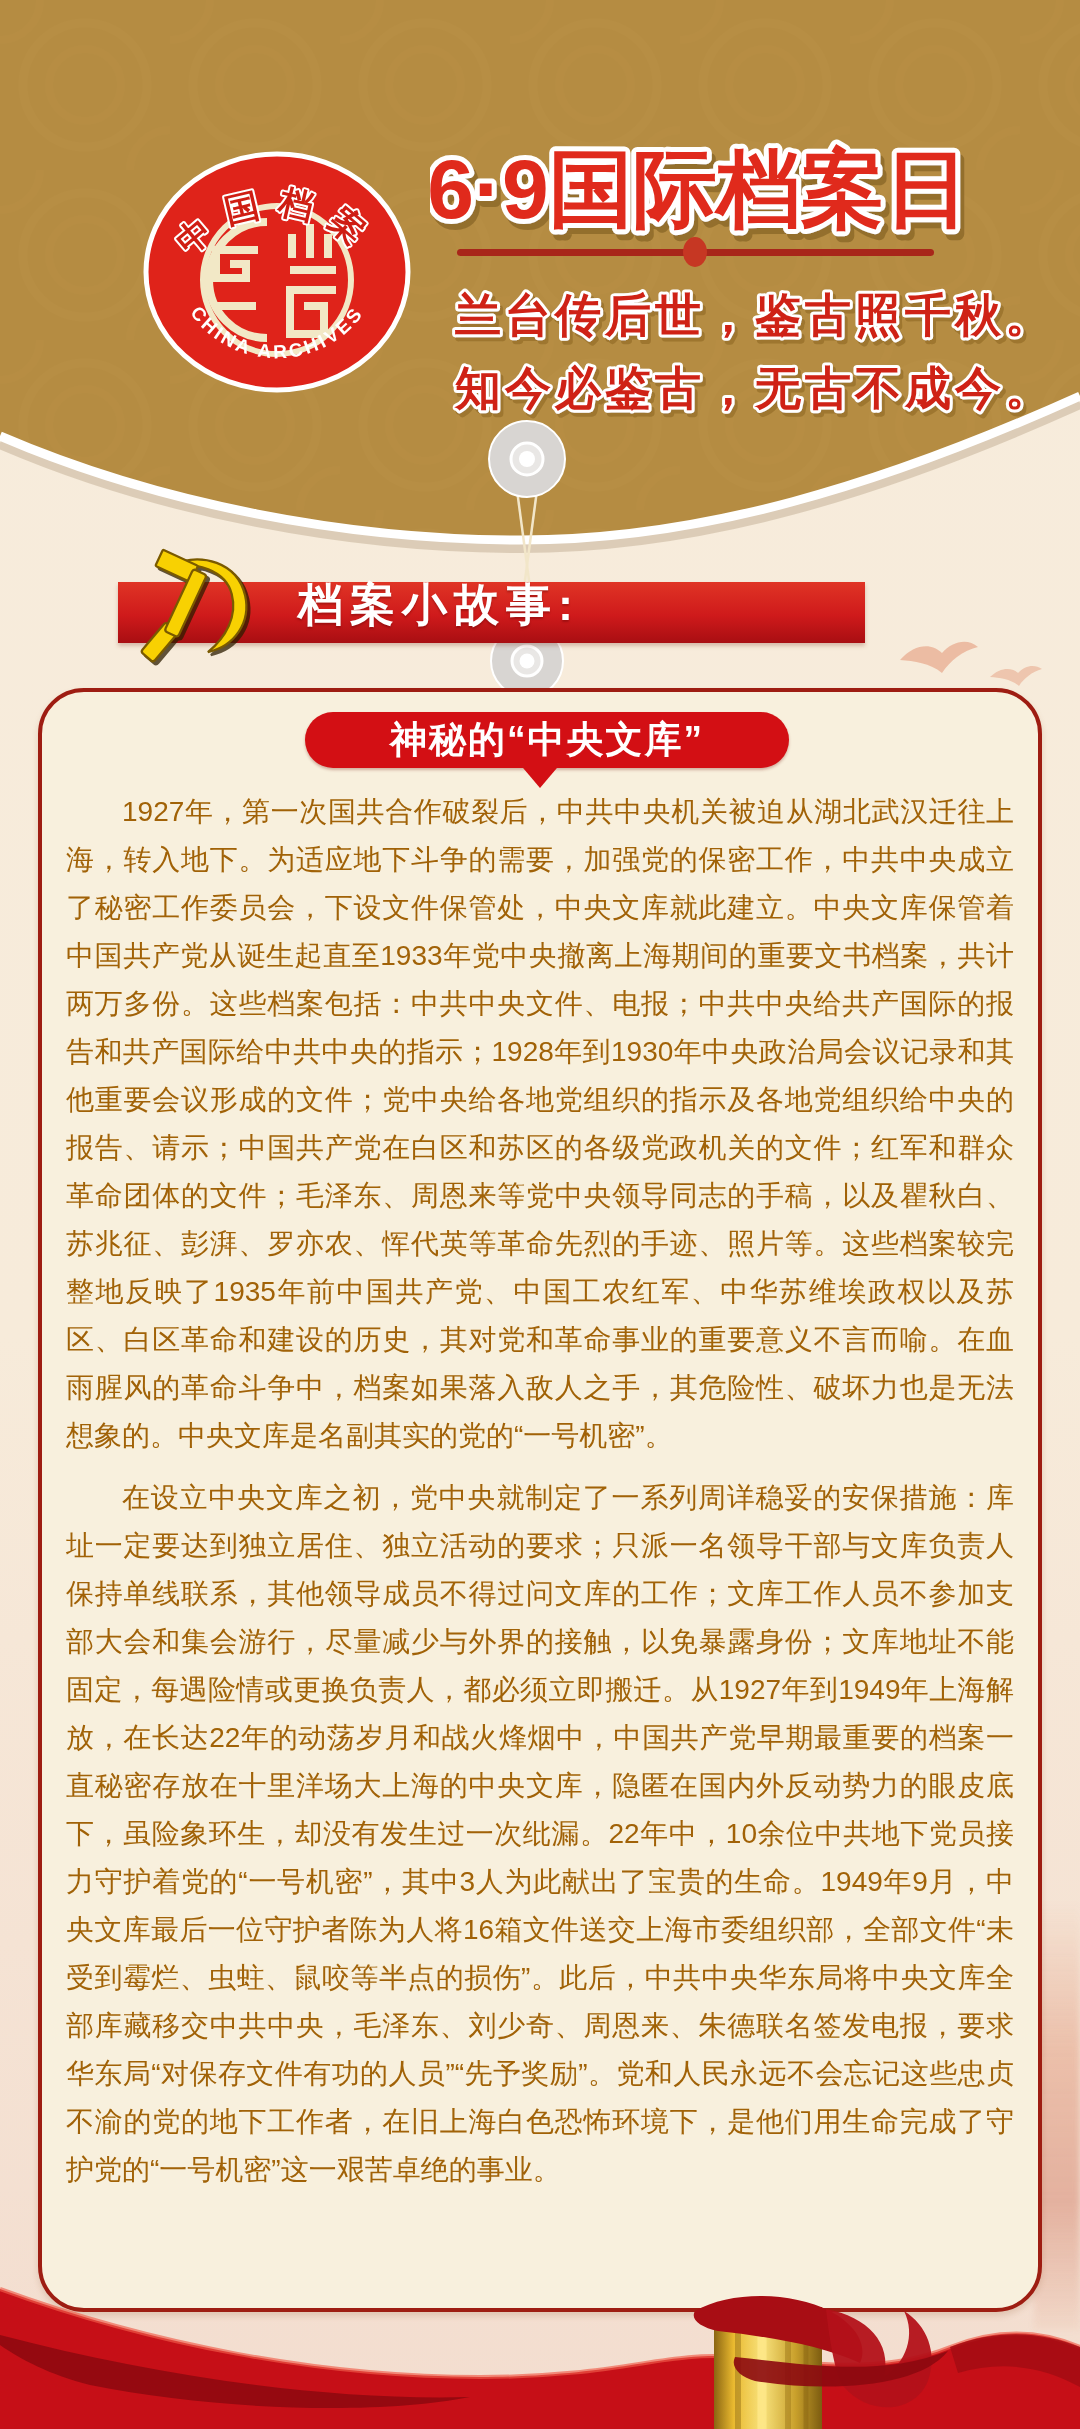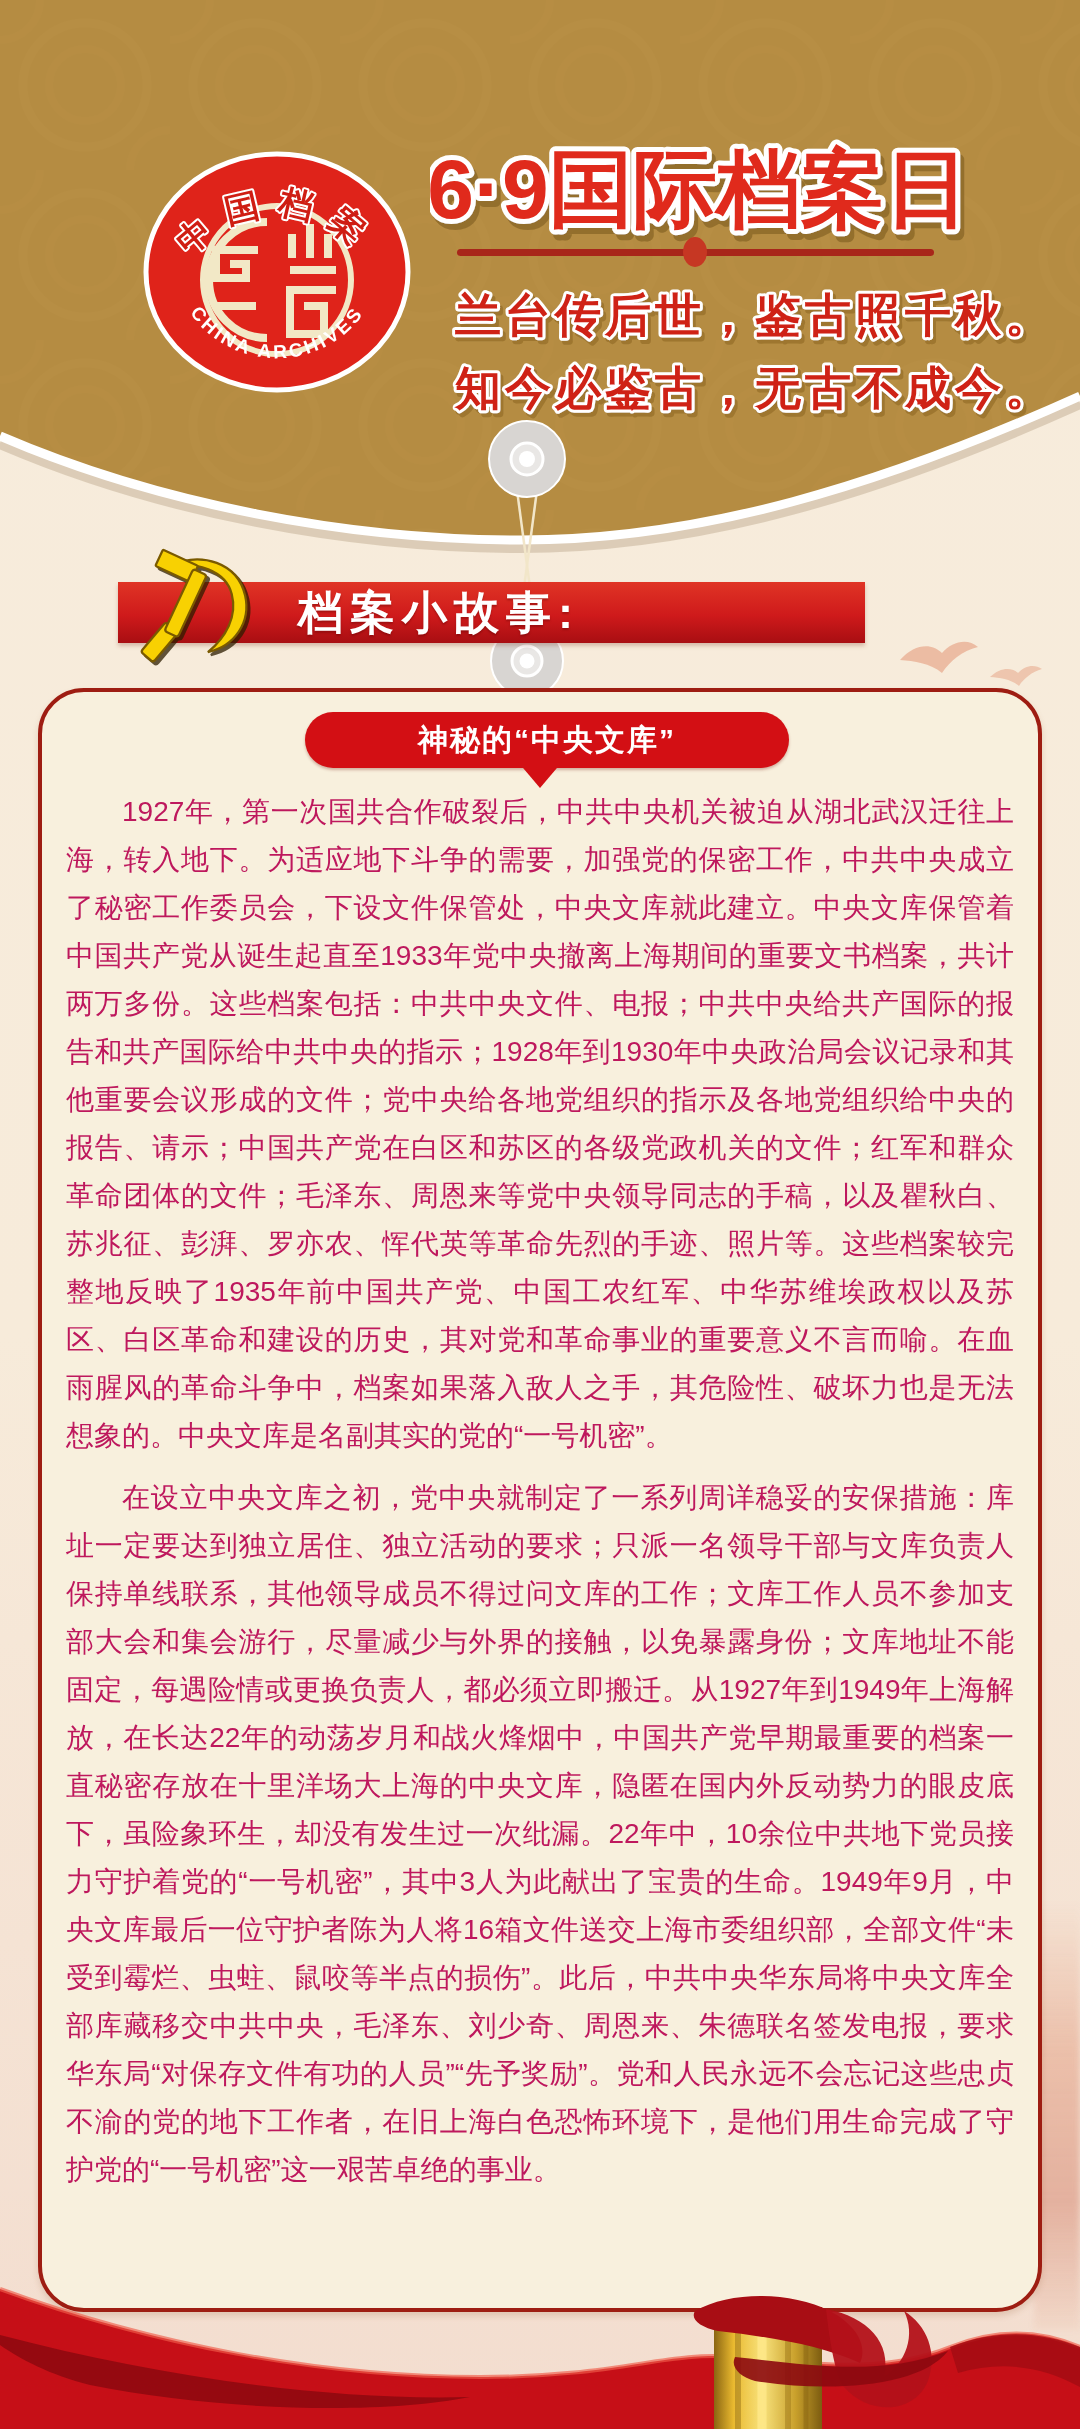--- a/index.html
+++ b/index.html
@@ -20,39 +20,39 @@
 
   
   .disc-svg{left:430px;top:405px;z-index:2;}
 
   
   .birds-svg{left:880px;top:615px;z-index:2;opacity:.8;}
 
   
   .banner{left:118px;top:582px;width:747px;height:61px;z-index:3;
           background:linear-gradient(180deg,#e03425 0%,#cf1a1b 55%,#a80e12 100%);
-          box-shadow:0 3px 4px rgba(120,40,20,.25);display:flex;align-items:center;}
+          box-shadow:0 3px 4px rgba(120,40,20,.25);display:flex;}
   .banner-label{color:#ffffff;font-weight:bold;font-size:45px;letter-spacing:7px;
                 margin-left:180px;line-height:1;text-shadow:0 2px 2px rgba(90,0,0,.35);}
   .emblem-svg{position:absolute;left:6px;top:-34px;filter:drop-shadow(3px 3px 0 rgba(45,30,0,.75));}
 
   
   .story-box{left:38px;top:688px;width:996px;height:1616px;z-index:4;
              background:#f8f0dd;border:4px solid #9e1d12;border-radius:46px;
              box-shadow:0 4px 6px rgba(140,80,40,.18);}
   .pill{position:absolute;left:263px;top:20px;width:484px;height:56px;background:#d30f14;
         border-radius:30px;display:flex;align-items:center;justify-content:center;
         box-shadow:0 2px 3px rgba(120,20,10,.3);}
-  .pill-text{color:#fff;font-weight:bold;font-size:30px;letter-spacing:2px;}
+  .pill-text{color:#fff;font-weight:bold;font-size:37px;letter-spacing:2px;}
   .pill-tail{position:absolute;left:44%;top:100%;width:0;height:0;margin-top:-6px;
              border-left:22px solid transparent;border-right:22px solid transparent;
              border-top:26px solid #d30f14;}
   .story-text{position:absolute;left:22px;right:22px;top:96px;}
   .story-text p{margin:0;padding:0 2px;text-indent:2em;font-size:28px;line-height:48px;
-                color:#be185d;text-align:justify;font-family:"Liberation Sans","DejaVu Sans",sans-serif;}
+                color:#a16207;text-align:justify;font-family:"Liberation Sans","DejaVu Sans",sans-serif;}
   .story-text p + p{margin-top:14px;}
 
   
   .edge-texture{right:0;top:1900px;width:46px;height:430px;z-index:3;filter:blur(3px);opacity:.8;
       background:linear-gradient(180deg,rgba(226,168,142,0) 0%,rgba(224,148,118,.55) 35%,
                  rgba(204,108,84,.5) 70%,rgba(226,168,142,.15) 100%);}
 
   
   .bottom-svg{left:0;top:2139px;z-index:6;}
 </style>

